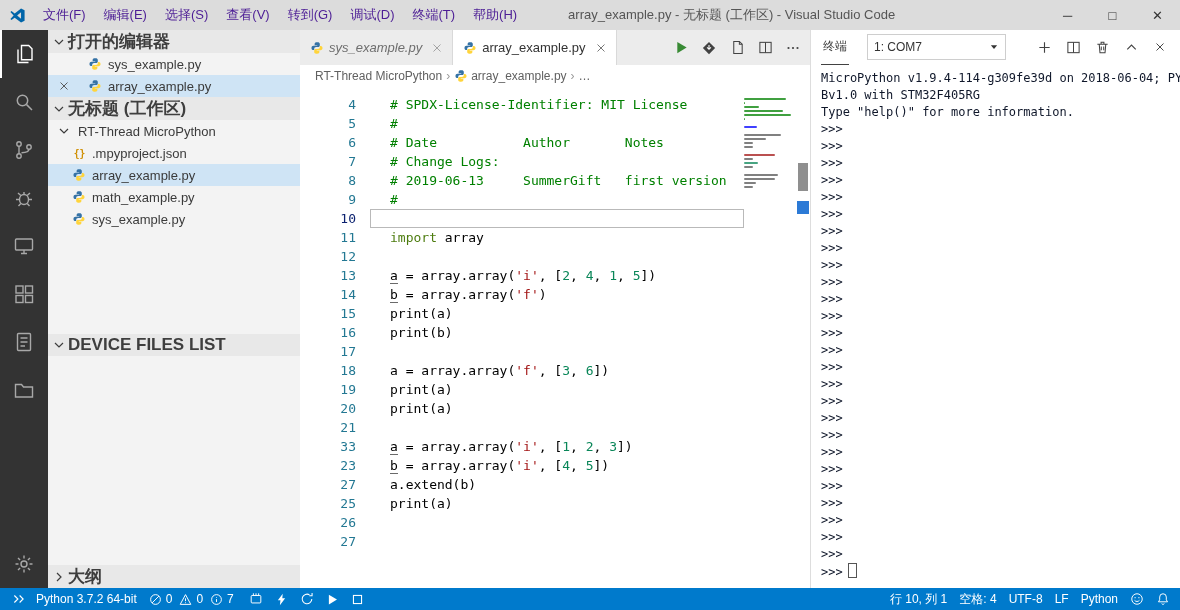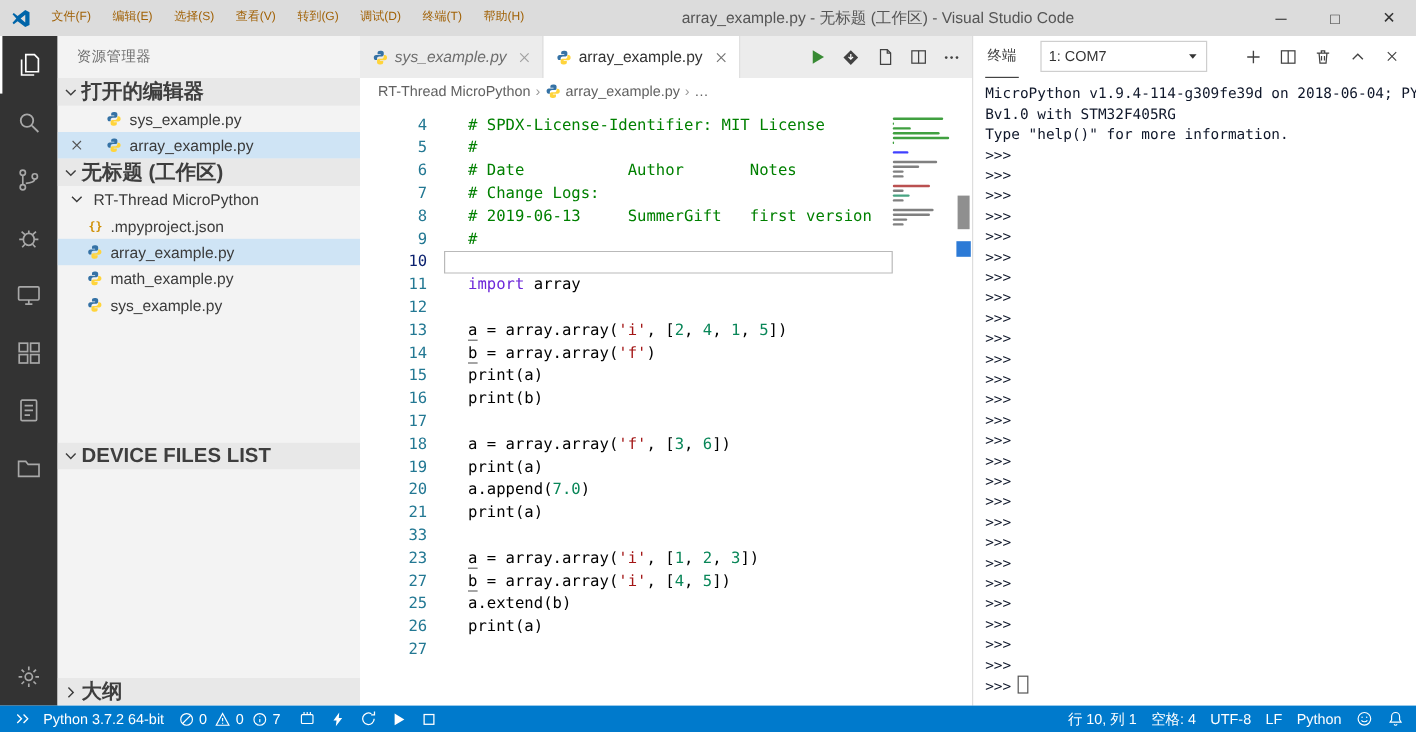--- a/index.html
+++ b/index.html
@@ -5,21 +5,21 @@
   html,body{margin:0;padding:0;background:#fff}
   body{width:1180px;height:610px;overflow:hidden;font-family:"Liberation Sans","DejaVu Sans",sans-serif;font-size:13px;cursor:default}
   .window{width:1180px;height:610px;display:flex;flex-direction:column;background:#fff}
   .icon{display:inline-flex;align-items:center;justify-content:center;flex:0 0 auto}
   .icon svg{display:block}
 
   
   .titlebar{flex:0 0 30px;background:#dcdcdc;display:flex;align-items:center;position:relative;z-index:6}
   .tb-logo{width:34px;display:flex;align-items:center;justify-content:center}
   .menubar{display:flex;height:30px}
-  .menu-item{padding:0 9px;line-height:30px;font-size:10px;color:#a16207;white-space:nowrap}
+  .menu-item{padding:0 9px;line-height:30px;font-size:13px;color:#4c1d95;white-space:nowrap}
   .tb-title{position:absolute;left:62%;transform:translateX(-50%);font-size:13px;color:#555;white-space:nowrap}
   .win-controls{margin-left:auto;display:flex;height:30px}
   .win-btn{width:45px;display:flex;align-items:center;justify-content:center;font-size:13px;color:#333}
 
   
   .main{flex:1;display:flex;min-height:0}
 
   
   .activitybar{flex:0 0 48px;background:#333333;display:flex;flex-direction:column}
   .ab-item{height:48px;display:flex;align-items:center;justify-content:center;color:#a8a8a8;border-left:2px solid transparent;border-right:2px solid transparent}
@@ -58,21 +58,21 @@
 
   
   .code-area{flex:1;display:flex;min-height:0;font-family:"DejaVu Sans Mono","Liberation Mono",monospace;font-size:13px;line-height:19px}
   .gutter{flex:0 0 56px;padding:8px 14px 0 0;text-align:right;color:#237893}
   .ln{height:19px}
   .ln.cur{color:#0b216f}
   .codelines{flex:1;padding-top:8px;min-width:0}
   .cl{height:19px;white-space:pre;padding-left:20px}
   .cl.current{box-shadow:inset 0 0 0 1px #b9b9b9}
   .tok-comment{color:#008000}
-  .tok-keyword{color:#6d28d9}
+  .tok-keyword{color:#4d7c0f}
   .tok-string{color:#a31515}
   .tok-number{color:#098658}
   .tok-default{color:#000}
   .tok-var{color:#000;border-bottom:1px solid #6a6a6a}
   .minimap{flex:0 0 52px;padding-top:10px}
   .mrow{height:4px;display:flex;align-items:center}
   .mbar{height:2px;border-radius:1px;opacity:.75}
   .ed-scroll{flex:0 0 14px;position:relative}
   .scroll-thumb{position:absolute;left:2px;top:76px;width:10px;height:28px;background:#8f8f8f}
   .overview-mark{position:absolute;left:1px;top:114px;width:12px;height:13px;background:#2c7ad6}
@@ -206,21 +206,20 @@
           <span class="icon" data-name="gear-icon">
             <svg width="24" height="24" viewBox="0 0 24 24" fill="none" stroke="currentColor" stroke-width="1.4">
               <circle cx="12" cy="12" r="3"></circle>
               <path d="M12 3.5v3M12 17.5v3M3.5 12h3M17.5 12h3M6 6l2.1 2.1M15.9 15.9L18 18M18 6l-2.1 2.1M8.1 15.9L6 18"></path>
             </svg>
           </span>
         </div>
       </div>
 
     <div class="sidebar" data-name="explorer-sidebar">
-      <div class="sb-title" data-name="sidebar-title">资源管理器</div>
 
       <div class="sec-h" data-name="section-open-editors">
         <span class="icon" data-name="chevron-down-icon">
             <svg width="16" height="16" viewBox="0 0 16 16">
               <path d="M4 6l4 4 4-4" fill="none" stroke="currentColor" stroke-width="1.2"></path>
             </svg>
           </span>
         <span data-name="section-label">打开的编辑器</span>
       </div>
       <div class="rows" data-name="open-editors-list">
@@ -455,21 +454,20 @@
             <div class="cl current" data-name="code-line"></div>
             <div class="cl" data-name="code-line"><span class="tok-keyword" data-name="code-token">import</span><span class="tok-default" data-name="code-token"> array</span></div>
             <div class="cl" data-name="code-line"></div>
             <div class="cl" data-name="code-line"><span class="tok-var" data-name="code-token">a</span><span class="tok-default" data-name="code-token"> = array.array(</span><span class="tok-string" data-name="code-token">'i'</span><span class="tok-default" data-name="code-token">, [</span><span class="tok-number" data-name="code-token">2</span><span class="tok-default" data-name="code-token">, </span><span class="tok-number" data-name="code-token">4</span><span class="tok-default" data-name="code-token">, </span><span class="tok-number" data-name="code-token">1</span><span class="tok-default" data-name="code-token">, </span><span class="tok-number" data-name="code-token">5</span><span class="tok-default" data-name="code-token">])</span></div>
             <div class="cl" data-name="code-line"><span class="tok-var" data-name="code-token">b</span><span class="tok-default" data-name="code-token"> = array.array(</span><span class="tok-string" data-name="code-token">'f'</span><span class="tok-default" data-name="code-token">)</span></div>
             <div class="cl" data-name="code-line"><span class="tok-default" data-name="code-token">print(a)</span></div>
             <div class="cl" data-name="code-line"><span class="tok-default" data-name="code-token">print(b)</span></div>
             <div class="cl" data-name="code-line"></div>
             <div class="cl" data-name="code-line"><span class="tok-default" data-name="code-token">a = array.array(</span><span class="tok-string" data-name="code-token">'f'</span><span class="tok-default" data-name="code-token">, [</span><span class="tok-number" data-name="code-token">3</span><span class="tok-default" data-name="code-token">, </span><span class="tok-number" data-name="code-token">6</span><span class="tok-default" data-name="code-token">])</span></div>
             <div class="cl" data-name="code-line"><span class="tok-default" data-name="code-token">print(a)</span></div>
-            <div class="cl" data-name="code-line"><span class="tok-default" data-name="code-token">a.append(</span><span class="tok-number" data-name="code-token">7.0</span><span class="tok-default" data-name="code-token">)</span></div>
             <div class="cl" data-name="code-line"><span class="tok-default" data-name="code-token">print(a)</span></div>
             <div class="cl" data-name="code-line"></div>
             <div class="cl" data-name="code-line"><span class="tok-var" data-name="code-token">a</span><span class="tok-default" data-name="code-token"> = array.array(</span><span class="tok-string" data-name="code-token">'i'</span><span class="tok-default" data-name="code-token">, [</span><span class="tok-number" data-name="code-token">1</span><span class="tok-default" data-name="code-token">, </span><span class="tok-number" data-name="code-token">2</span><span class="tok-default" data-name="code-token">, </span><span class="tok-number" data-name="code-token">3</span><span class="tok-default" data-name="code-token">])</span></div>
             <div class="cl" data-name="code-line"><span class="tok-var" data-name="code-token">b</span><span class="tok-default" data-name="code-token"> = array.array(</span><span class="tok-string" data-name="code-token">'i'</span><span class="tok-default" data-name="code-token">, [</span><span class="tok-number" data-name="code-token">4</span><span class="tok-default" data-name="code-token">, </span><span class="tok-number" data-name="code-token">5</span><span class="tok-default" data-name="code-token">])</span></div>
             <div class="cl" data-name="code-line"><span class="tok-default" data-name="code-token">a.extend(b)</span></div>
             <div class="cl" data-name="code-line"><span class="tok-default" data-name="code-token">print(a)</span></div>
             <div class="cl" data-name="code-line"></div>
           </div>
         <div class="minimap" data-name="minimap">
             <div class="mrow" data-name="minimap-line">

